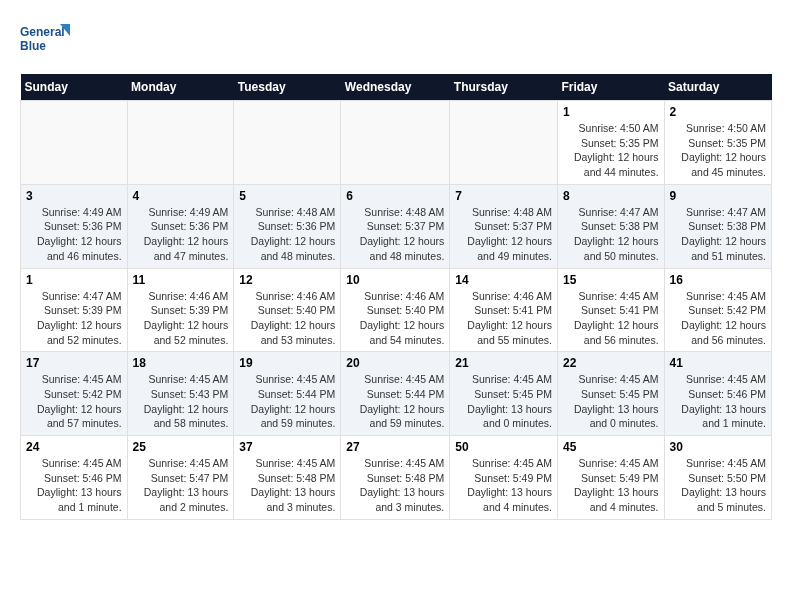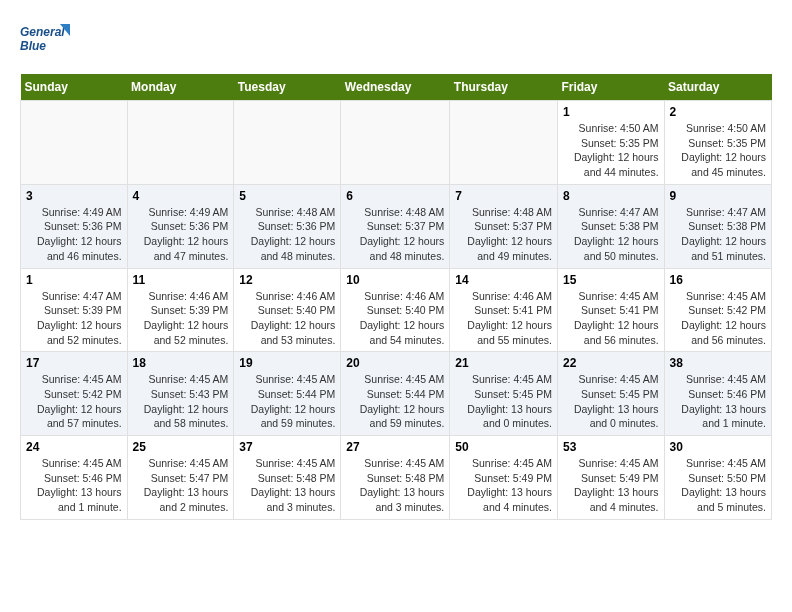--- a/index.html
+++ b/index.html
@@ -8,21 +8,20 @@
       background: #fff;
       width: 792px;
       min-height: 612px;
       padding: 20px;
     }
     .header-area {
       display: flex;
       justify-content: space-between;
       align-items: flex-start;
       margin-bottom: 10px;
-      font-style: italic;
     }
     .logo {
       display: flex;
       align-items: center;
       gap: 6px;
     }
     .title-area {
       text-align: right;
     }
     .month-title {
@@ -33,21 +32,21 @@
     .subtitle {
       font-size: 16px;
       color: #555;
     }
     table {
       width: 100%;
       border-collapse: collapse;
       font-size: 11px;
     }
     thead tr {
-      background-color: #4d7c0f;
+      background-color: #0f172a;
       color: white;
     }
     thead th {
       padding: 6px 4px;
       text-align: left;
       font-weight: bold;
       font-size: 12px;
     }
     tbody tr {
       vertical-align: top;
@@ -204,21 +203,21 @@
         </td>
         <td>
           <div class="day-num">21</div>
           <div class="day-info">Sunrise: 4:45 AM<br>Sunset: 5:45 PM<br>Daylight: 13 hours<br>and 0 minutes.</div>
         </td>
         <td>
           <div class="day-num">22</div>
           <div class="day-info">Sunrise: 4:45 AM<br>Sunset: 5:45 PM<br>Daylight: 13 hours<br>and 0 minutes.</div>
         </td>
         <td>
-          <div class="day-num">38</div>
+          <div class="day-num">41</div>
           <div class="day-info">Sunrise: 4:45 AM<br>Sunset: 5:46 PM<br>Daylight: 13 hours<br>and 1 minute.</div>
         </td>
       </tr>
       <tr>
         <td>
           <div class="day-num">24</div>
           <div class="day-info">Sunrise: 4:45 AM<br>Sunset: 5:46 PM<br>Daylight: 13 hours<br>and 1 minute.</div>
         </td>
         <td>
           <div class="day-num">25</div>
@@ -230,21 +229,21 @@
         </td>
         <td>
           <div class="day-num">27</div>
           <div class="day-info">Sunrise: 4:45 AM<br>Sunset: 5:48 PM<br>Daylight: 13 hours<br>and 3 minutes.</div>
         </td>
         <td>
           <div class="day-num">50</div>
           <div class="day-info">Sunrise: 4:45 AM<br>Sunset: 5:49 PM<br>Daylight: 13 hours<br>and 4 minutes.</div>
         </td>
         <td>
-          <div class="day-num">53</div>
+          <div class="day-num">45</div>
           <div class="day-info">Sunrise: 4:45 AM<br>Sunset: 5:49 PM<br>Daylight: 13 hours<br>and 4 minutes.</div>
         </td>
         <td>
           <div class="day-num">30</div>
           <div class="day-info">Sunrise: 4:45 AM<br>Sunset: 5:50 PM<br>Daylight: 13 hours<br>and 5 minutes.</div>
         </td>
       </tr>
     </tbody>
 </table>
 

